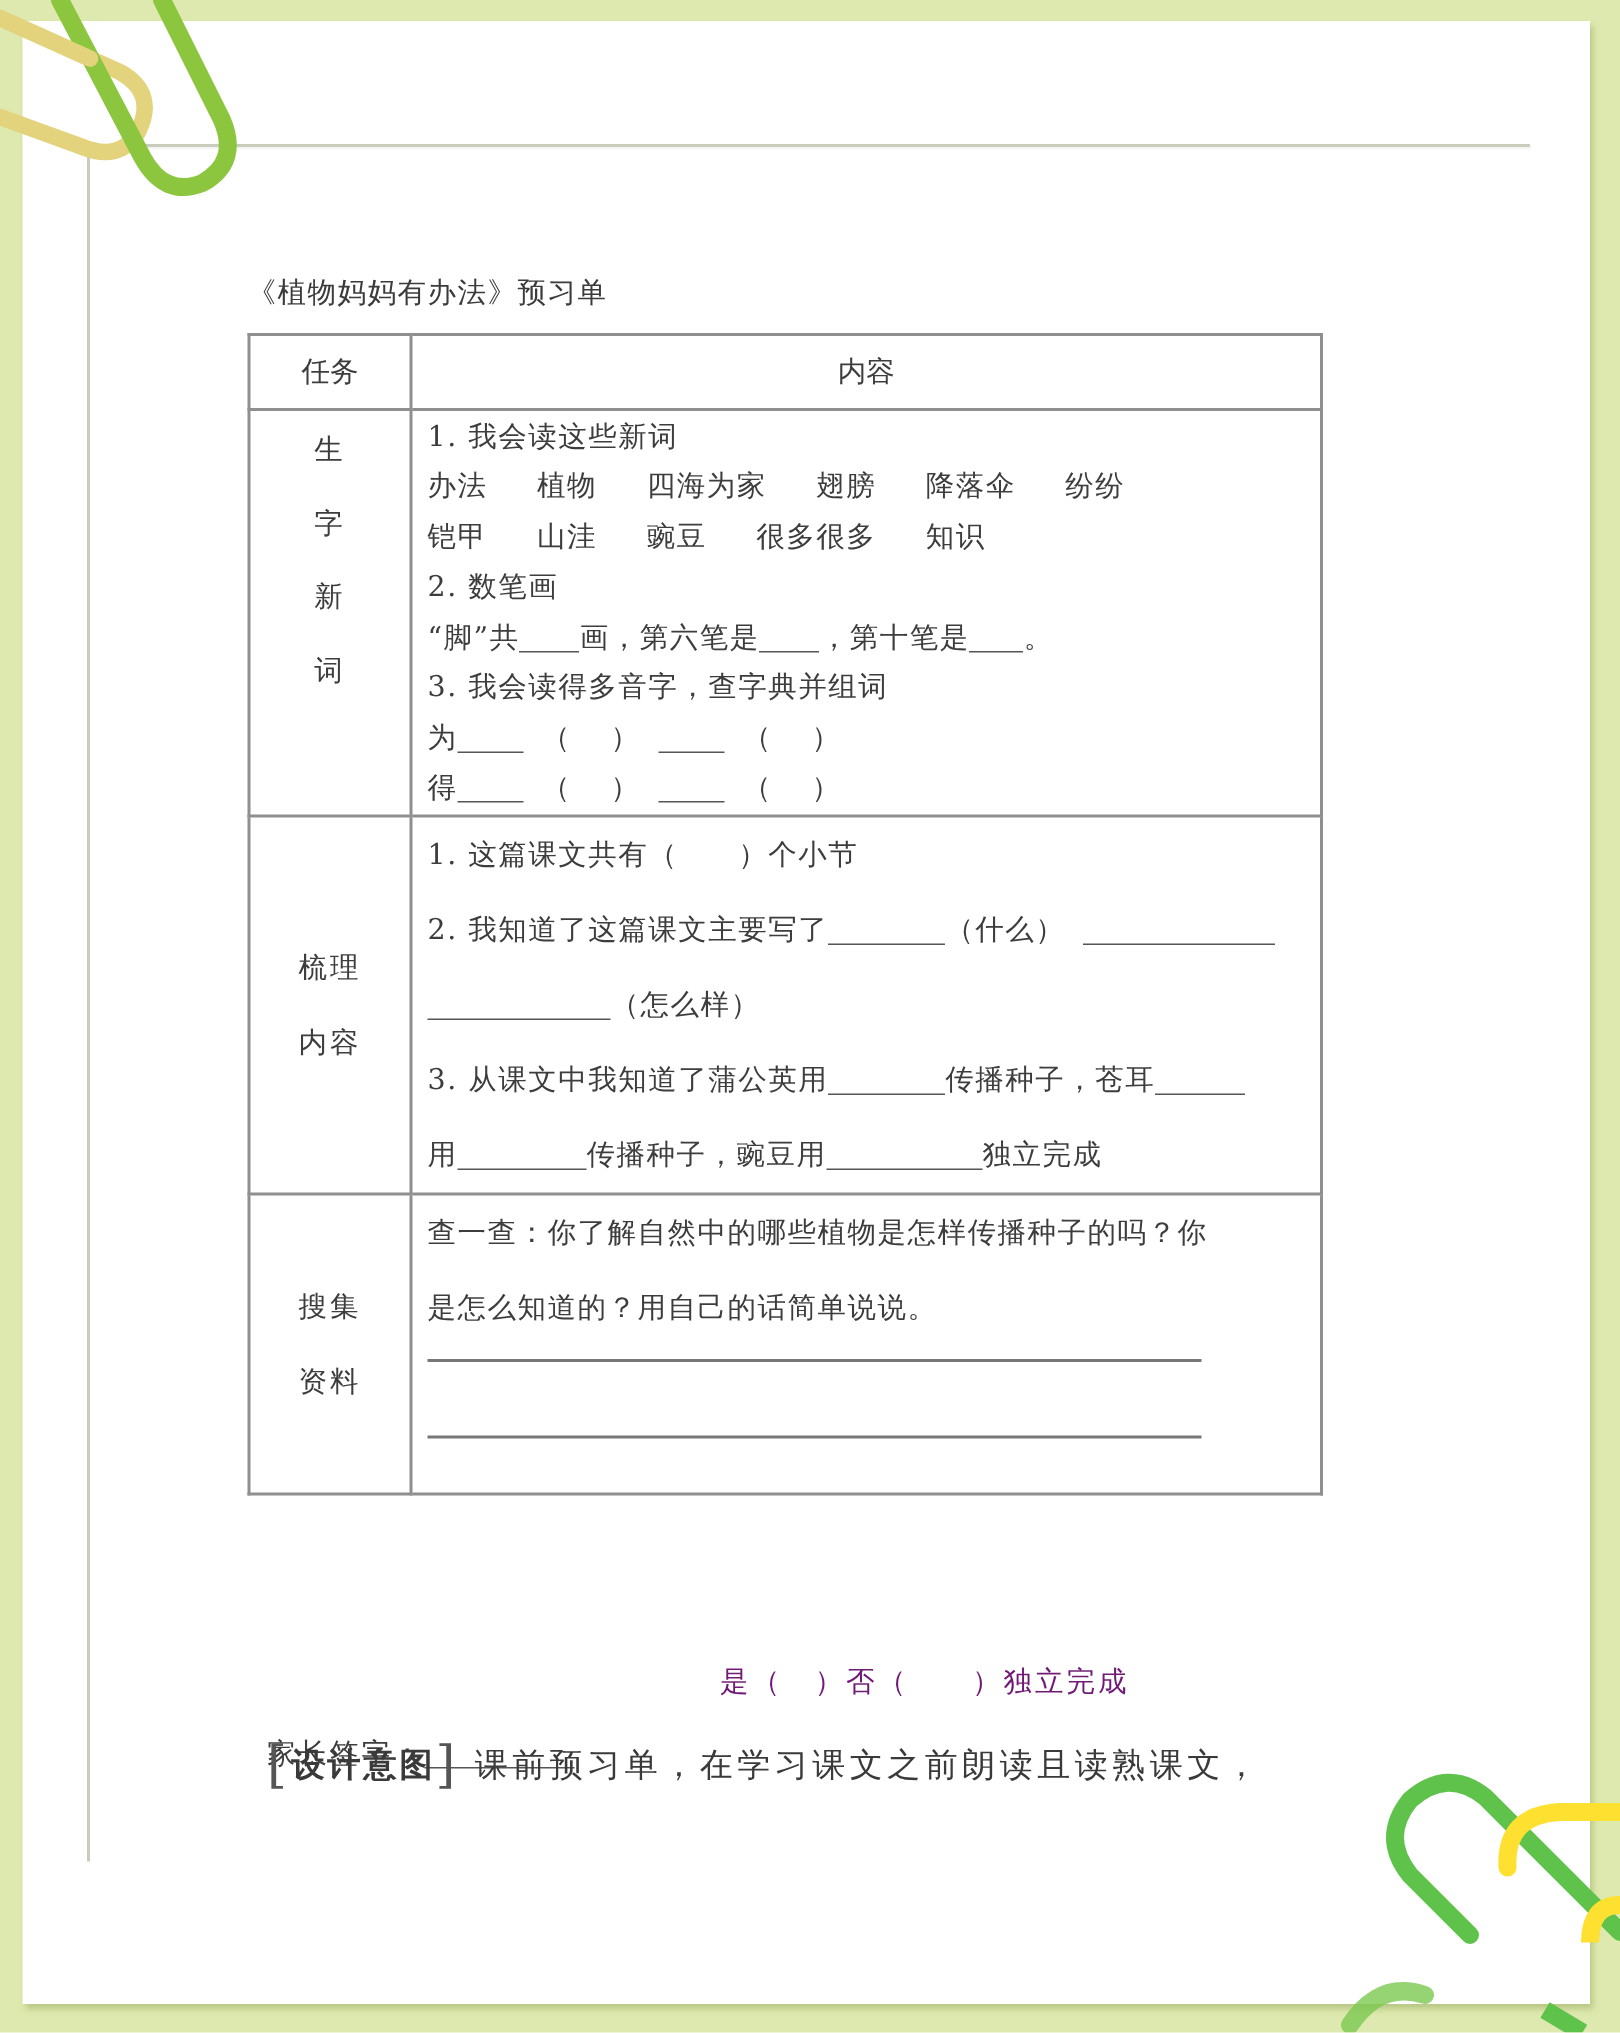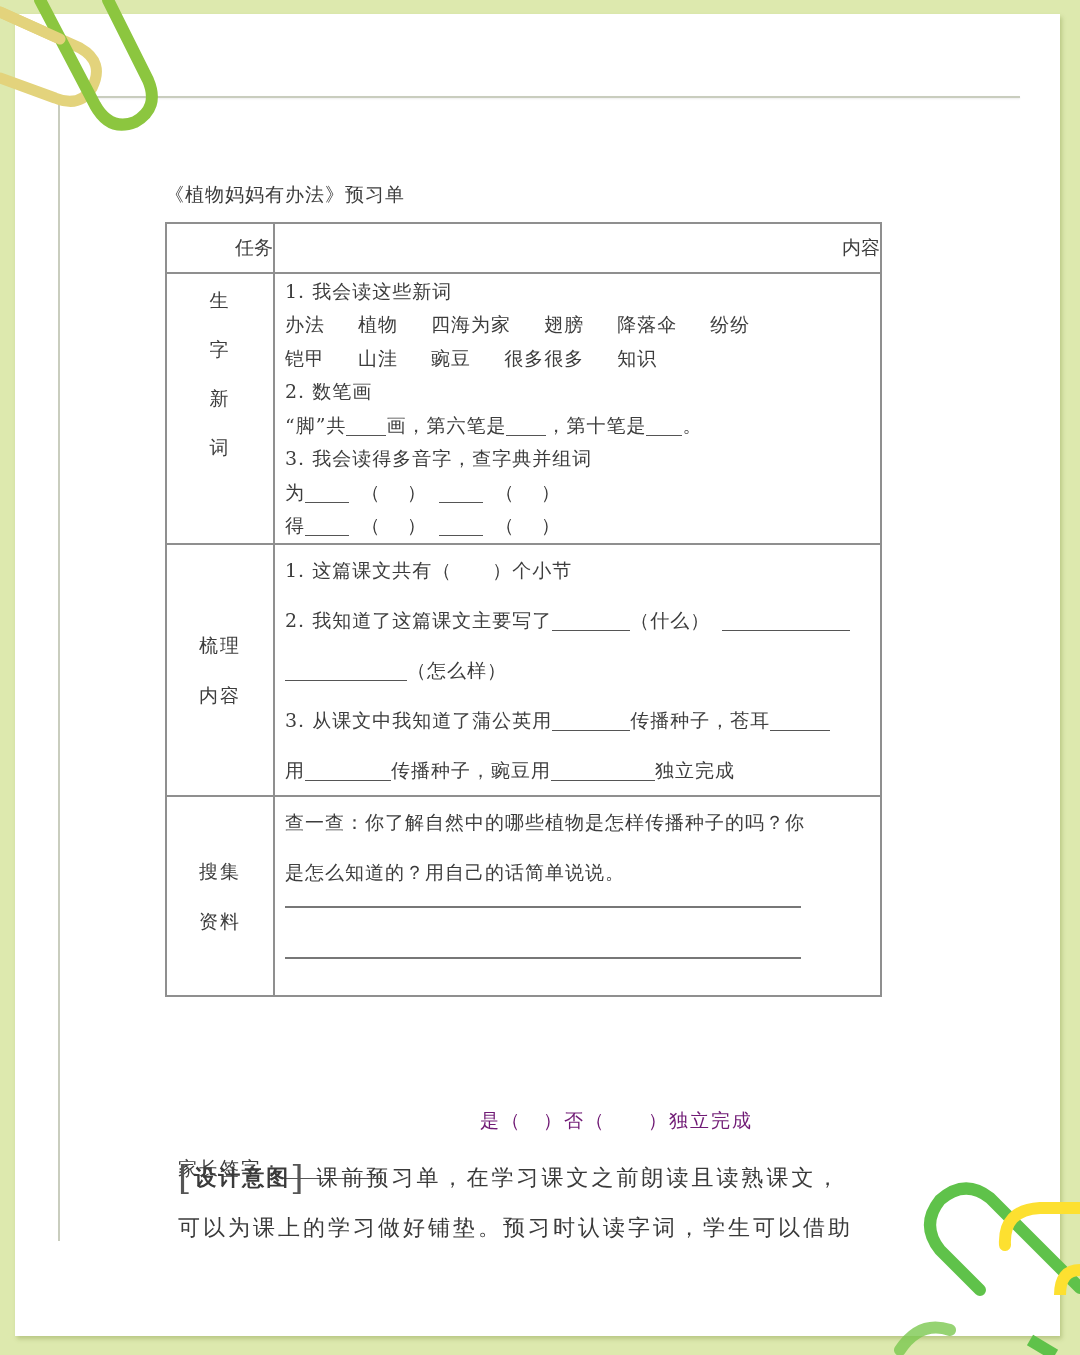--- a/index.html
+++ b/index.html
@@ -29,21 +29,21 @@
     table.sheet {
       position: absolute; left: 165px; top: 222px; width: 717px;
       border-collapse: collapse; table-layout: fixed;
       font-size: 19px; color: #3d3d3d;
     }
     table.sheet td, table.sheet th {
       border: 2px solid #8f8f8f; padding: 0; vertical-align: middle;
       font-weight: normal;
     }
     table.sheet col.c1 { width: 108px; }
-    .hdr { height: 48px; text-align: right; margin-left: 21px; }
+    .hdr { height: 48px; text-align: center; margin-left: 21px; }
     .task-cell { text-align: center; letter-spacing: 2px; }
     .task-cell .ln { display: block; line-height: 50px; }
     .task-vert .ln { display: block; line-height: 49px; }
     .content-cell { padding: 0 8px 0 10px !important; }
     .cl { display: block; white-space: nowrap; letter-spacing: 1px; }
     .r1 .cl { line-height: 50px; }
     .r2 .cl { line-height: 33.5px; }
     .r3 .cl { line-height: 50px; }
     .r4 .cl { line-height: 50px; }
     .blank { display: inline-block; border-bottom: 1.5px solid #555; height: 1em; vertical-align: -4px; }
@@ -179,14 +179,13 @@
   </table>
 
 <div class="footer-sign">
   <span>家长签字：</span><span class="blank w100"></span>
 </div>
 <div class="footer-indep">是（　）否（　　）独立完成</div>
 
 <div class="design-note">
   <span class="brk">[</span><span class="bracket-tag">设计意图</span><span class="brk">]</span>
   <span>课前预习单，在学习课文之前朗读且读熟课文，</span><br>
-  <span>可以为课上的学习做好铺垫。预习时认读字词，学生可以借助</span>
 </div>
 
 </body></html>

